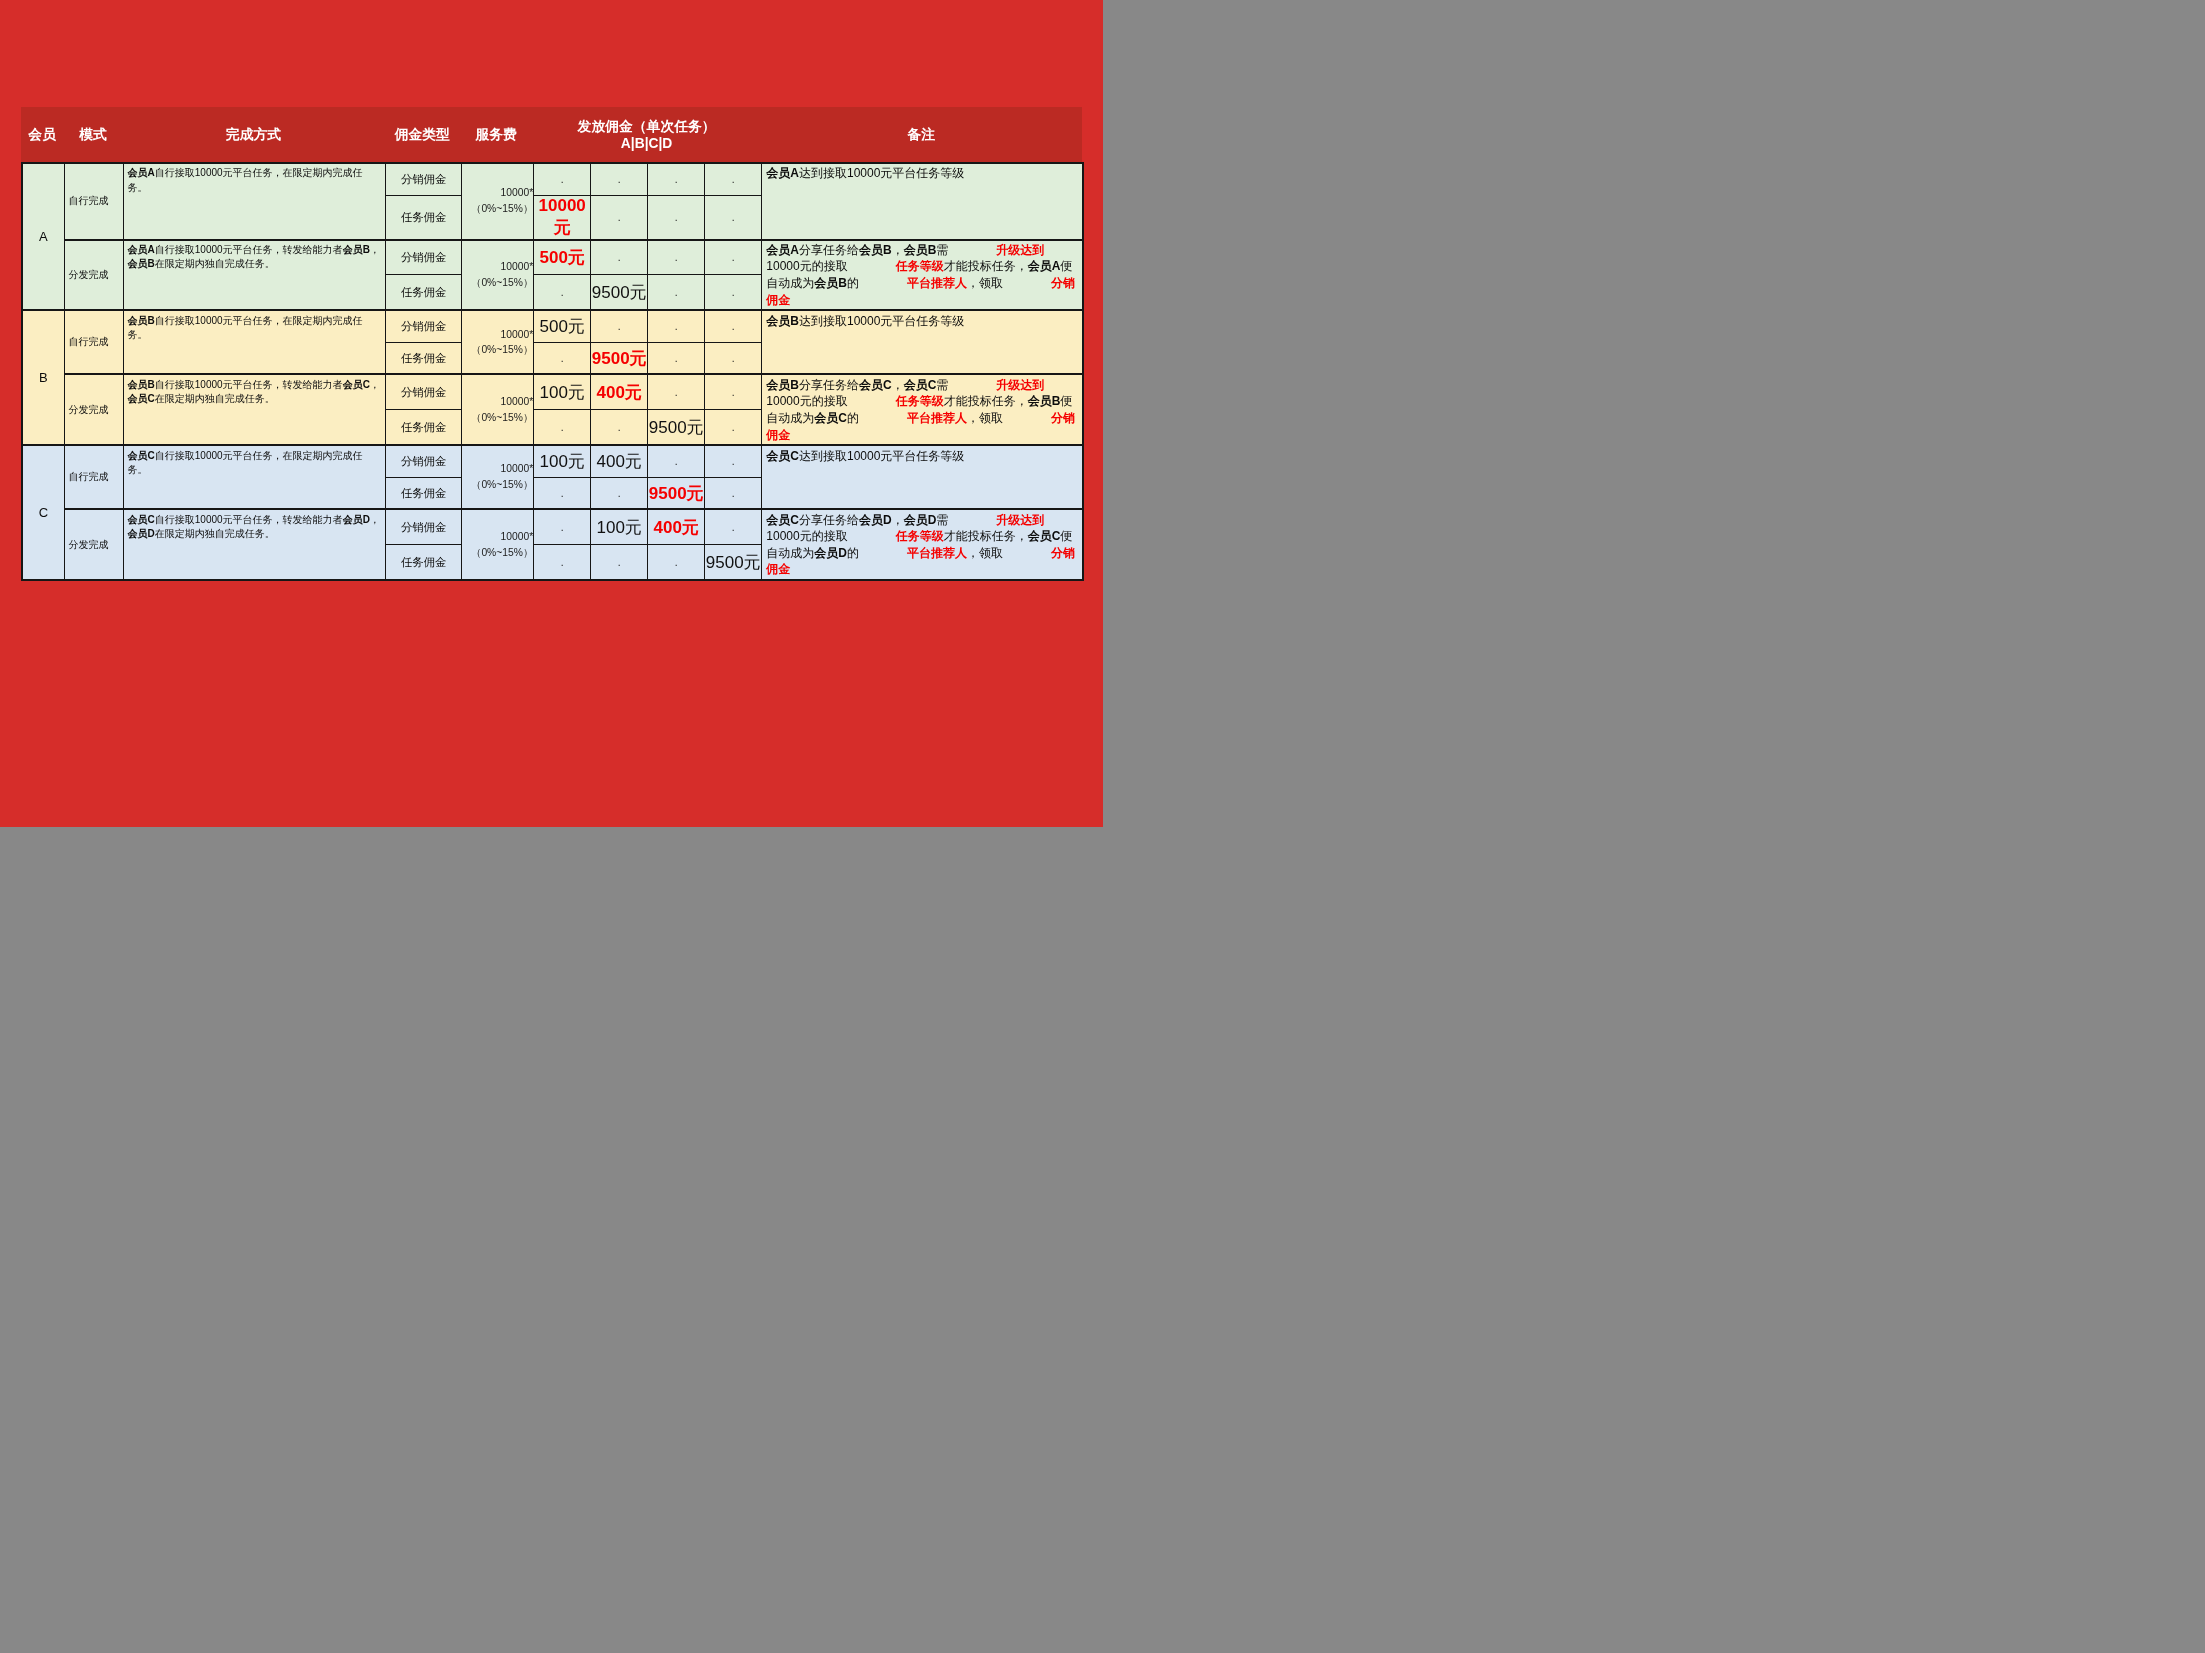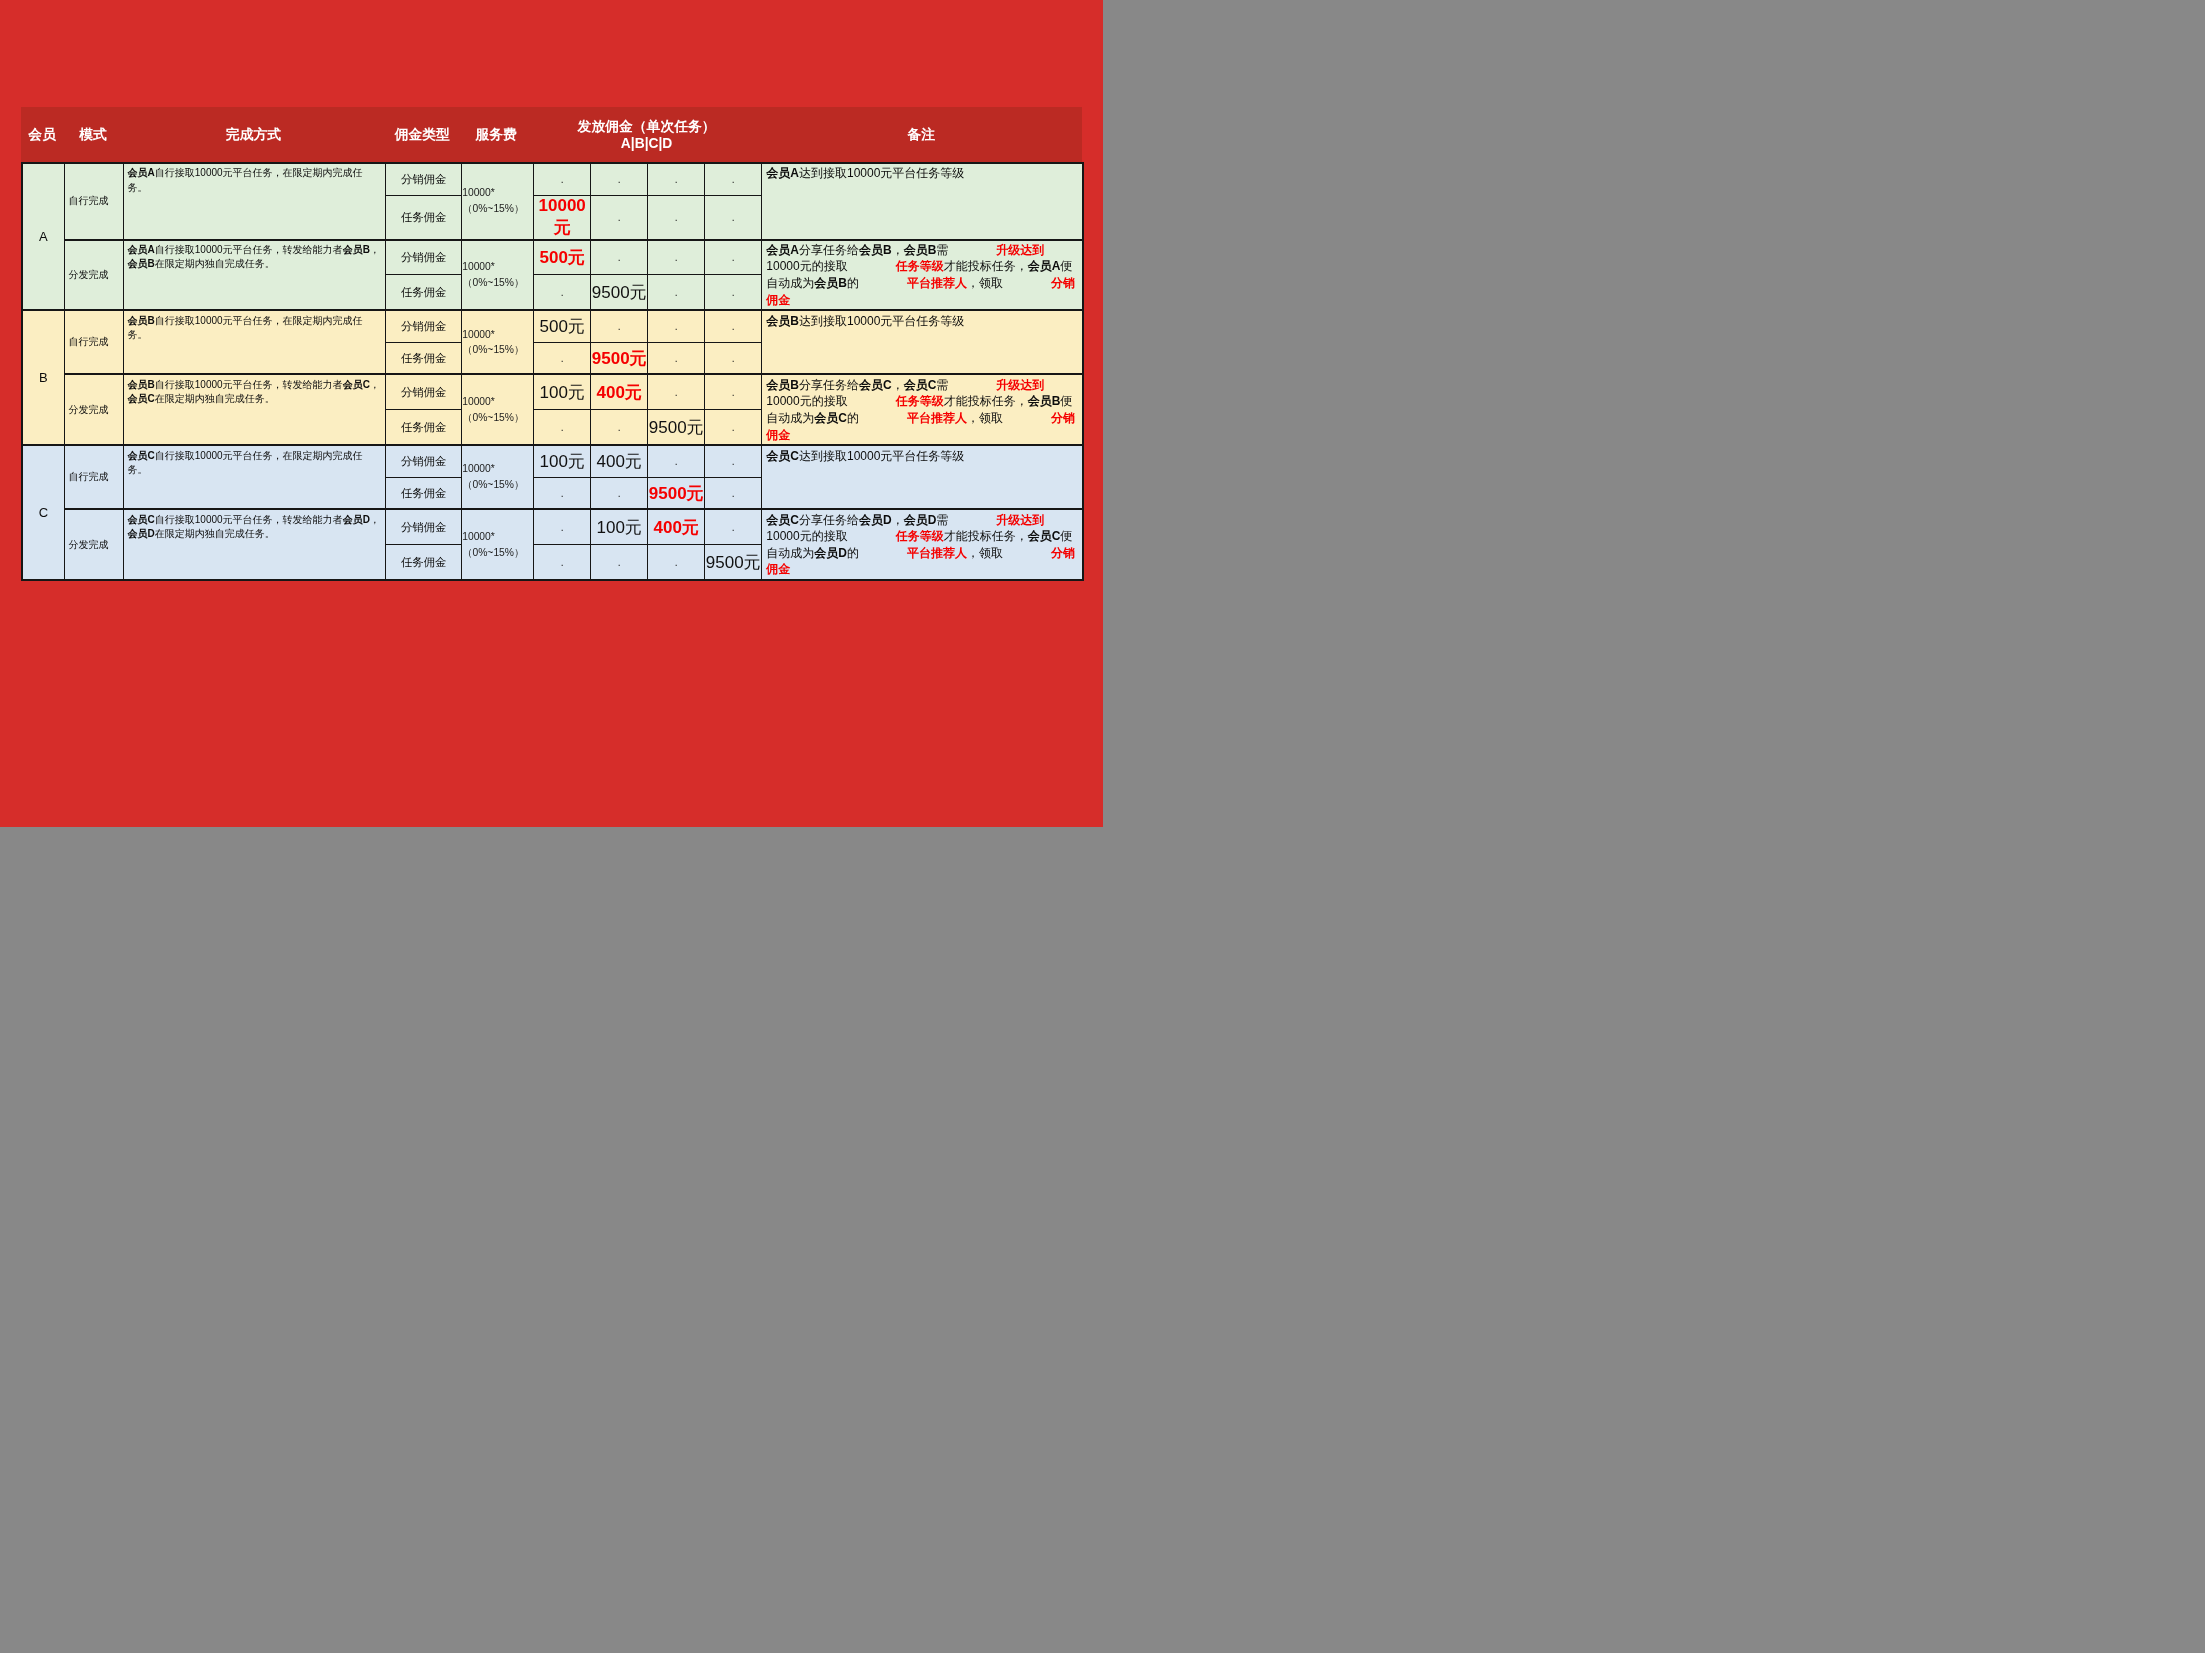--- a/index.html
+++ b/index.html
@@ -23,21 +23,21 @@
   table{border-collapse:collapse;table-layout:fixed;width:1061px;border:2.1px solid #161616;}
   tr{height:32px;}
   td{border:1.4px solid #161616;padding:0;font-size:11px;color:#0c0c0c;vertical-align:middle;overflow:hidden;}
   tr.gb>td{border-top-width:2.1px;}
   tr.sb>td{border-top-width:2.8px;}
   .sA>td{background:var(--section-a);} .sB>td{background:var(--section-b);} .sC>td{background:var(--section-c);}
   td.member{text-align:center;font-size:13px;}
   td.mode{padding-left:3.4px;font-size:10px;font-family:Liberation Serif, serif;}
   td.desc{vertical-align:top;padding:2.1px 3.4px;line-height:1.45;font-size:10px;}
   td.ctype{text-align:center;font-size:11.4px;}
-  td.fee{text-align:left;font-size:10.3px;line-height:1.55;color:#1c1c1c;}
+  td.fee{text-align:right;font-size:10.3px;line-height:1.55;color:#1c1c1c;}
   td.pay{text-align:center;font-size:17px;color:#111;}
   td.pay.red{color:var(--accent-red);font-weight:700;}
   td.pay.dot{font-size:10.3px;color:#222;}
   td.remark{vertical-align:top;padding:1.4px 4.1px;line-height:1.38;font-size:12px;}
   .b{font-weight:700;}
   .rb{font-weight:700;color:var(--accent-red);padding-left:48px;}
   .white{position:absolute;left:20.7px;top:551px;width:1061px;height:254px;background:#ffffff;}
   .bd-title{position:absolute;left:26px;top:37px;font-family:"Liberation Serif",serif;font-weight:700;
             font-size:18px;color:#000;}
   .bd-lines{position:absolute;left:26px;top:85px;font-size:11.7px;color:#111;line-height:17.6px;}

